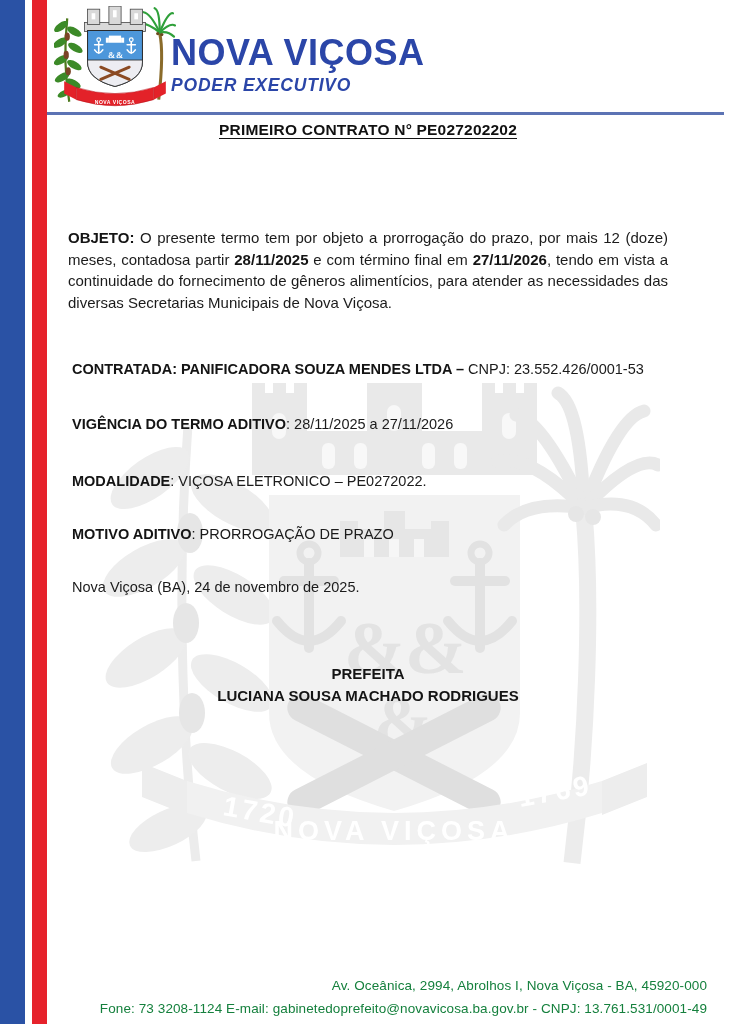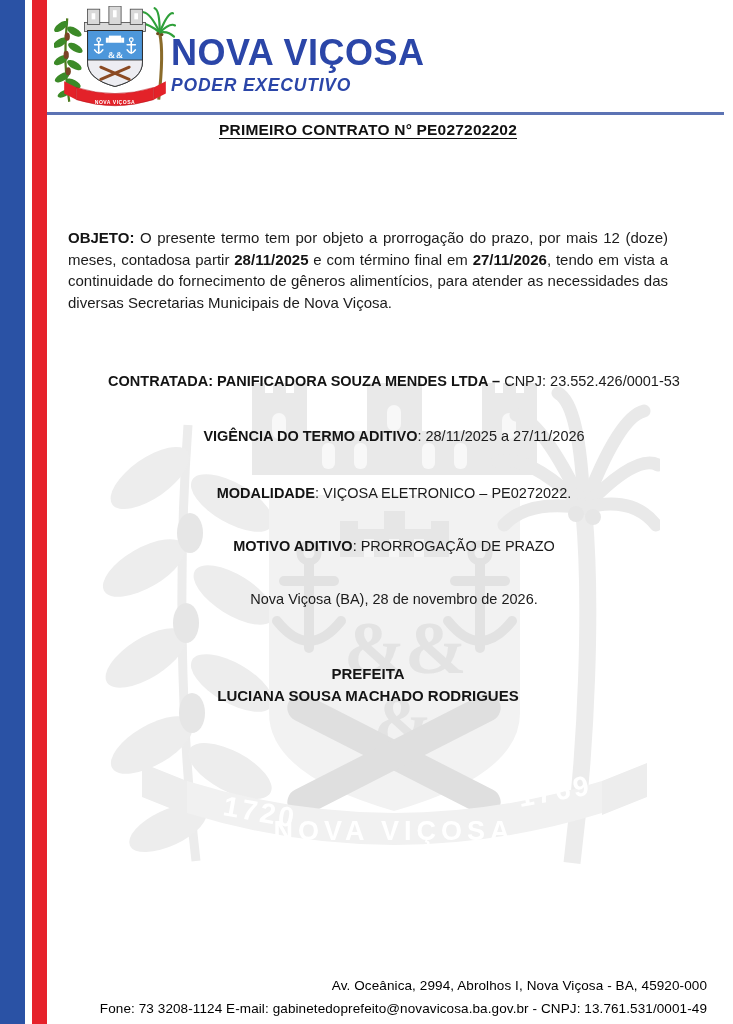--- a/index.html
+++ b/index.html
@@ -19,38 +19,38 @@
 
   
   .titles{position:absolute;left:68px;top:121px;width:600px;text-align:center;z-index:2;}
   .title-line{font-size:15.5px;font-weight:700;color:#111;text-decoration:underline;
               text-underline-offset:3px;margin-bottom:11px;letter-spacing:.2px;}
 
   
   .para{position:absolute;left:68px;width:600px;font-size:15px;line-height:21.5px;
         text-align:justify;z-index:2;margin:0;}
   .objeto{top:227px;}
-  .doc-line{position:absolute;left:68px;width:620px;font-size:14.5px;z-index:2;margin:16px;white-space:nowrap;text-align:center;}
+  .doc-line{position:absolute;left:68px;width:620px;font-size:14.5px;z-index:2;margin:4px;white-space:nowrap;}
   .l-contratada{top:357px;}
   .l-vigencia{top:412px;}
   .l-modalidade{top:469px;}
   .l-motivo{top:522px;}
   .l-date{top:575px;}
   b{font-weight:700;color:#141414;}
 
   
   .signature{position:absolute;left:68px;top:663px;width:600px;text-align:center;z-index:2;
              font-size:15px;font-weight:700;line-height:22px;color:#141414;}
 
   
   .watermark{position:absolute;left:72px;top:383px;width:588px;height:502px;z-index:0;}
 
   
   .footer{position:absolute;right:26px;top:974px;text-align:right;z-index:2;
-          font-size:13.5px;line-height:23px;color:#000000;letter-spacing:.1px;}
+          font-size:13.5px;line-height:23px;color:#15803d;letter-spacing:.1px;}
 </style>
 </head>
 <body>
 
 <div class="page">
 
   <div class="stripe-blue"></div>
   <div class="stripe-red"></div>
 
   <svg class="watermark" viewBox="0 0 588 502" aria-hidden="true">
@@ -257,21 +257,21 @@
   <p class="para objeto"><b>OBJETO:</b><span> O presente termo tem por objeto a prorrogação do prazo, por mais 12 (doze) meses, contadosa partir </span><b>28/11/2025</b><span> e com término final em </span><b>27/11/2026</b><span>, tendo em vista a continuidade do fornecimento de gêneros alimentícios, para atender as necessidades das diversas Secretarias Municipais de Nova Viçosa.</span></p>
 
   <p class="doc-line l-contratada"><b>CONTRATADA: PANIFICADORA SOUZA MENDES LTDA –</b><span> CNPJ: 23.552.426/0001-53</span></p>
 
   <p class="doc-line l-vigencia"><b>VIGÊNCIA DO TERMO ADITIVO</b><span>: 28/11/2025 a 27/11/2026</span></p>
 
   <p class="doc-line l-modalidade"><b>MODALIDADE</b><span>: VIÇOSA ELETRONICO – PE0272022.</span></p>
 
   <p class="doc-line l-motivo"><b>MOTIVO ADITIVO</b><span>: PRORROGAÇÃO DE PRAZO</span></p>
 
-  <p class="doc-line l-date">Nova Viçosa (BA), 28 de novembro de 2026.</p>
+  <p class="doc-line l-date">Nova Viçosa (BA), 24 de novembro de 2025.</p>
 
   <div class="signature">
     <div>PREFEITA</div>
     <div>LUCIANA SOUSA MACHADO RODRIGUES</div>
   </div>
 
   <div class="footer">
     <div>Av. Oceânica, 2994, Abrolhos I, Nova Viçosa - BA, 45920-000</div>
     <div>Fone: 73 3208-1124 E-mail: gabinetedoprefeito@novavicosa.ba.gov.br - CNPJ: 13.761.531/0001-49</div>
   </div>

